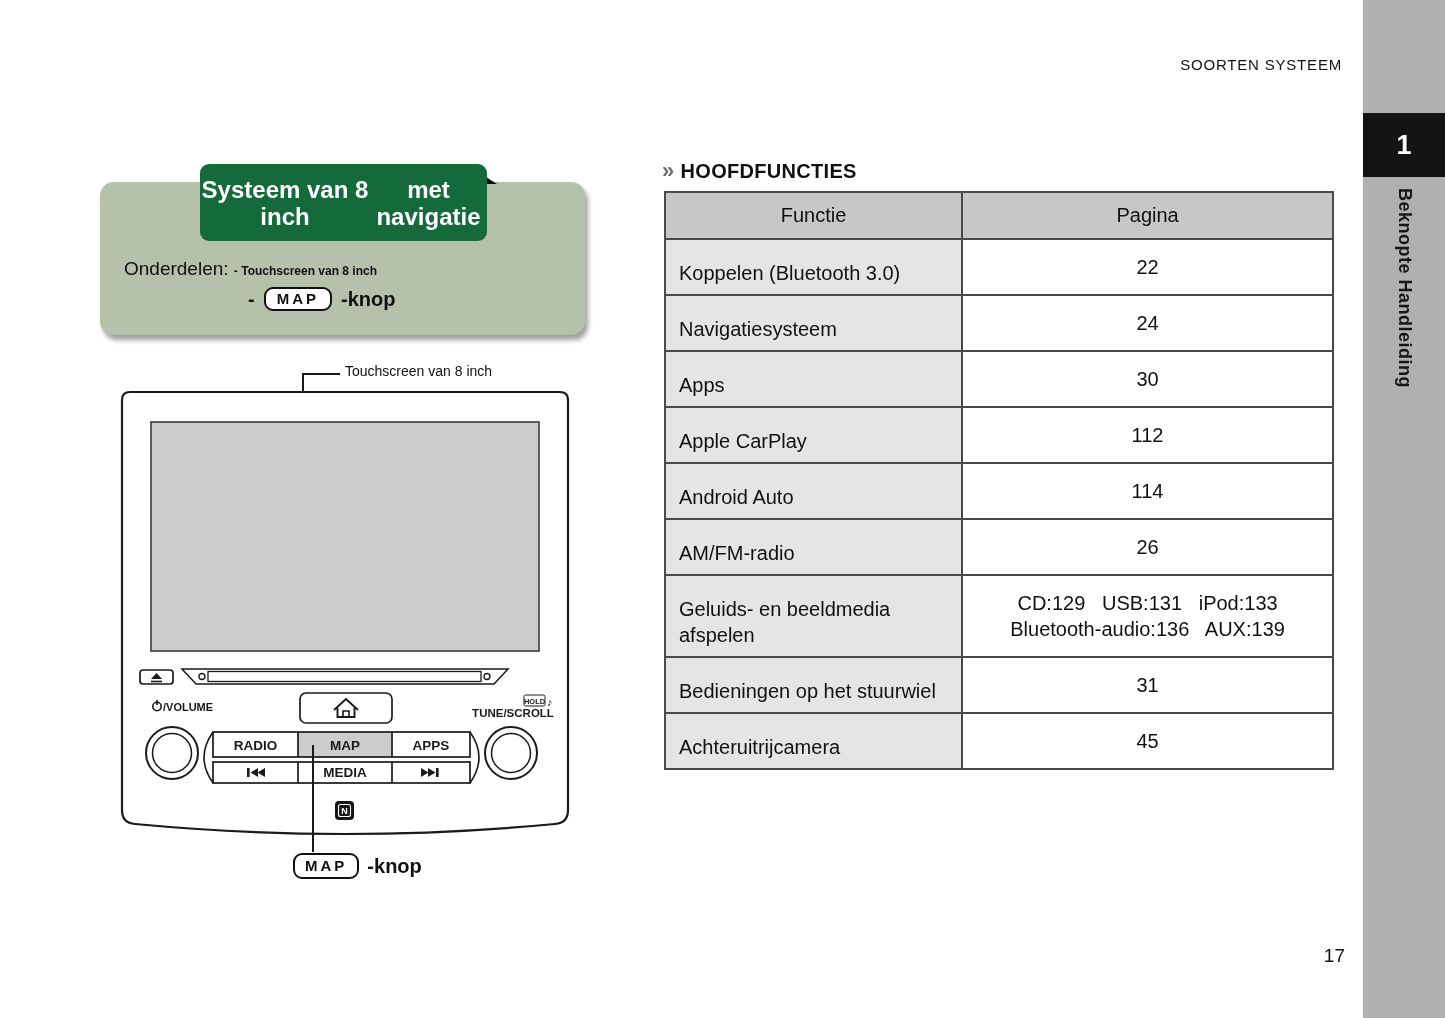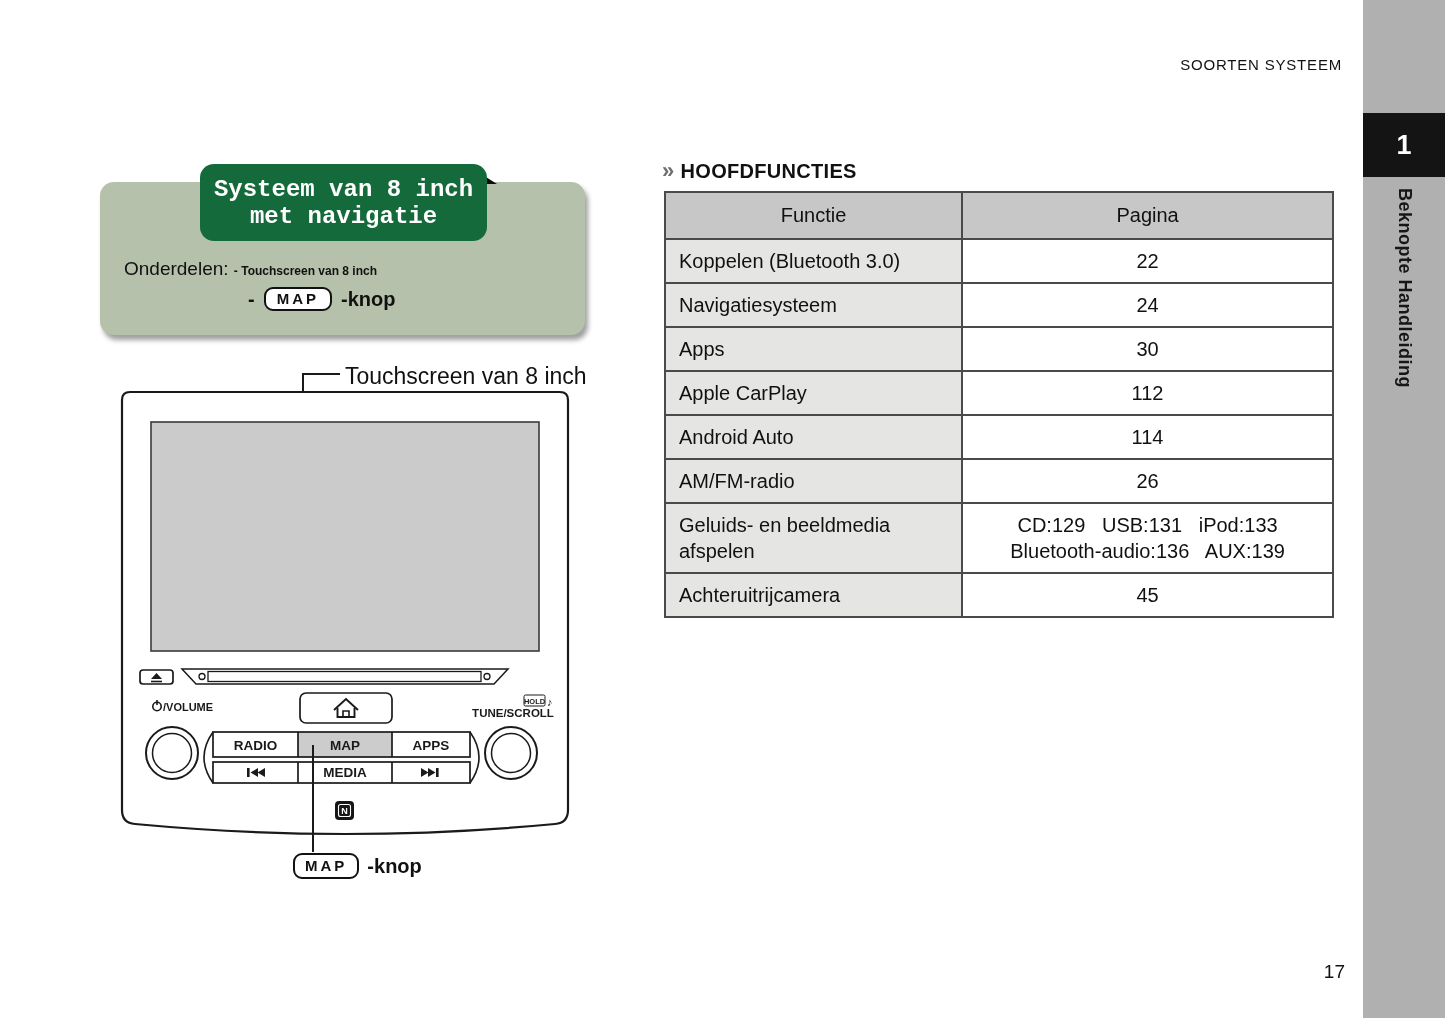--- a/index.html
+++ b/index.html
@@ -21,53 +21,53 @@
     color:#fff;font-size:27px;font-weight:bold;
   }
   .chapter-title{
     position:absolute;left:0;top:188px;width:82px;display:flex;justify-content:center;
   }
   .chapter-title span{
     writing-mode:vertical-rl;text-orientation:mixed;
     font-size:18px;font-weight:bold;color:#161616;letter-spacing:.5px;
   }
   
-  .page-number{position:absolute;left:1280px;top:945px;width:65px;text-align:right;font-size:19px;color:#111;margin-top:16px;}
+  .page-number{position:absolute;left:1280px;top:945px;width:65px;text-align:right;font-size:19px;color:#111;}
   
   .info-panel{
     position:absolute;left:100px;top:182px;width:485px;height:153px;
     background:#b5c1ab;border-radius:14px;box-shadow:3px 5px 5px rgba(0,0,0,.38);
   }
   .badge-fold{
     position:absolute;left:470px;top:167px;width:27px;height:17px;background:#0d0d0d;
     clip-path:polygon(0 0,100% 100%,0 100%);z-index:2;
   }
   .badge{
     position:absolute;left:200px;top:164px;width:287px;height:77px;background:#156a3b;
-    border-radius:14px;z-index:3;display:flex;flex-direction:column;align-items:center;justify-content:center;
-    color:#fff;font-weight:bold;font-size:24px;line-height:27px;text-align:center;font-family:Liberation Mono, monospace;
+    border-radius:9px;z-index:3;display:flex;flex-direction:row;align-items:center;justify-content:center;
+    color:#fff;font-weight:bold;font-size:24px;line-height:27px;text-align:center;
   }
   .panel-line1{
     position:absolute;left:124px;top:258px;width:440px;z-index:3;
     font-size:19px;white-space:nowrap;
   }
   .panel-line1 b{font-size:12px;}
   .panel-line2{
     position:absolute;left:248px;top:287px;z-index:3;display:flex;align-items:center;gap:9px;
     font-size:20px;font-weight:bold;
   }
   .map-pill{
     background:#fff;border:2px solid #111;border-radius:9px;padding:1px 11px 2px 11px;
     font-size:15px;font-weight:bold;letter-spacing:3px;color:#111;
   }
   
   .diagram{position:absolute;left:100px;top:355px;width:480px;height:530px;}
   .diagram svg{position:absolute;left:0;top:0;}
   .screen-label{
-    position:absolute;left:245px;top:8px;font-size:23px;color:#111;white-space:nowrap;text-align:center;
+    position:absolute;left:245px;top:8px;font-size:14px;color:#111;white-space:nowrap;text-align:center;
   }
   .map-knob-label{
     position:absolute;left:193px;top:498px;display:flex;align-items:center;gap:8px;
     font-size:20px;font-weight:bold;
   }
   .map-knob-pill{
     background:#fff;border:2px solid #111;border-radius:9px;padding:2px 10px 3px 10px;
     font-size:15px;font-weight:bold;letter-spacing:3px;color:#111;
   }
   
@@ -79,21 +79,21 @@
   table.main{
     position:absolute;left:664px;top:191px;width:670px;border-collapse:collapse;
     font-size:20px;color:#111;
   }
   table.main th{
     background:#c7c7c7;border:2px solid #4a4a4a;font-weight:normal;height:43px;
     text-align:center;font-size:20px;
   }
   table.main td{border:2px solid #4a4a4a;}
   td.tf{
-    background:#e5e5e3;width:286px;padding:8px 6px 8px 13px;text-align:left;
+    background:#e5e5e3;width:286px;padding:20px 6px 8px 13px;text-align:left;
     white-space:pre-wrap;line-height:26px;
   }
   td.tp{
     background:#fff;width:384px;text-align:center;white-space:pre-wrap;line-height:26px;padding:8px 4px;
   }
   tr.single{height:44px;}
 </style>
 </head>
 <body>
 
@@ -242,18 +242,22 @@
       </tr>
     <tr class="single">
         <td class="tf">AM/FM-radio</td>
         <td class="tp">26</td>
       </tr>
     <tr>
         <td class="tf">Geluids- en beeldmedia afspelen</td>
         <td class="tp">CD:129   USB:131   iPod:133
 Bluetooth-audio:136   AUX:139</td>
       </tr>
+    <tr>
+        <td class="tf">Bedieningen op het stuurwiel</td>
+        <td class="tp">31</td>
+      </tr>
     <tr class="single">
         <td class="tf">Achteruitrijcamera</td>
         <td class="tp">45</td>
       </tr>
   </tbody>
 </table>
 
 </body></html>

